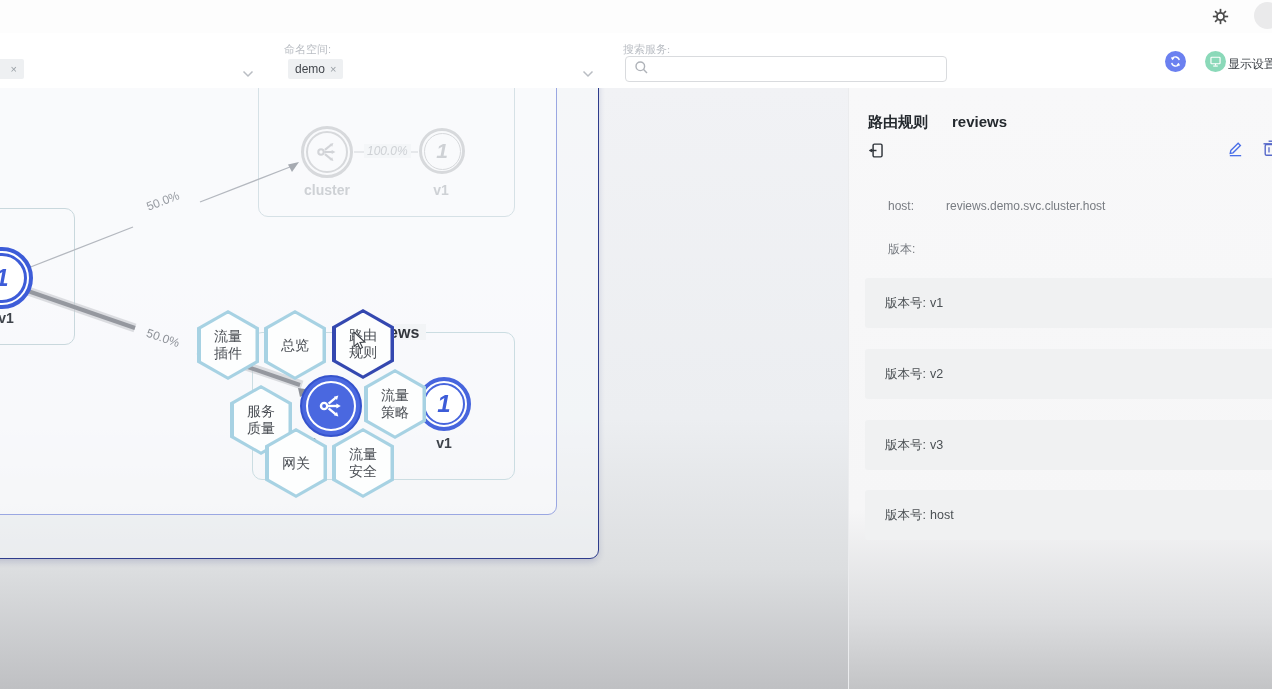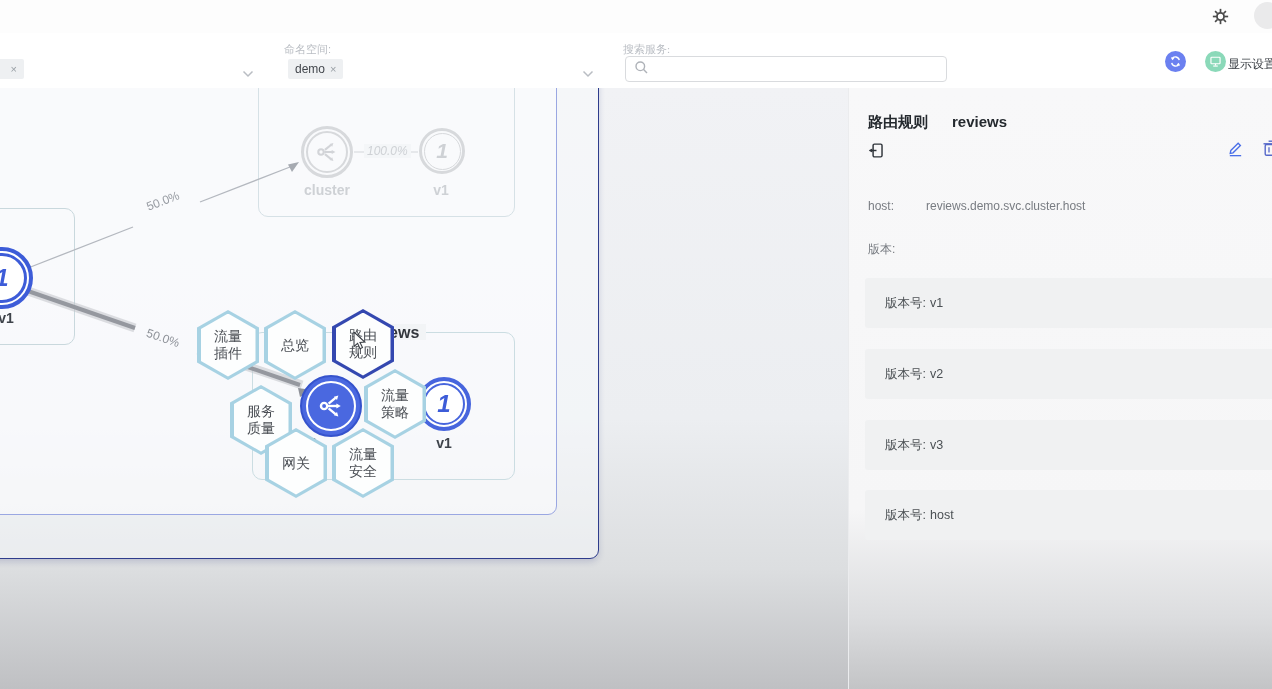--- a/index.html
+++ b/index.html
@@ -56,21 +56,21 @@
   
   .hex{position:absolute;width:62px;height:70px;clip-path:polygon(50% 0%,100% 25%,100% 75%,50% 100%,0% 75%,0% 25%);background:#a7d2e3;cursor:pointer;}
   .hex.sel{background:#3448b0;}
   .hex-in{position:absolute;inset:3.5px;clip-path:polygon(50% 0%,100% 25%,100% 75%,50% 100%,0% 75%,0% 25%);background:#fdfefe;display:flex;flex-direction:column;align-items:center;justify-content:center;line-height:17px;font-size:14px;color:#4a4e54;}
   
   #panel{position:absolute;left:848px;top:0;width:424px;height:601px;border-left:1px solid #ebecee;
     background:linear-gradient(180deg,#f8f8f9 0%,#f6f6f7 70%,#dcdddf 88%,#c3c4c6 100%);}
   #panel-title-row{position:absolute;left:19px;top:25px;display:flex;gap:24px;align-items:baseline;}
   #panel-title{font-size:15px;font-weight:700;color:#24292e;}
   #panel-service{font-size:15px;font-weight:700;color:#24292e;}
-  .p-label{font-size:12px;color:#787c82;}
+  .p-label{font-size:12px;color:#787c82;margin-left:20px;}
   .vcard{position:absolute;left:16px;width:412px;height:50px;background:#f0f1f2;border-radius:3px;display:flex;align-items:center;padding-left:20px;font-size:12.5px;color:#4b5054;gap:4px;}
   .icon-btn{position:absolute;cursor:pointer;}
 </style>
 </head>
 <body>
 
 <div id="topbar">
   <div id="gear-btn">
     <svg width="17" height="17" viewBox="0 0 20 20">
       <g fill="#4a4a4a">

